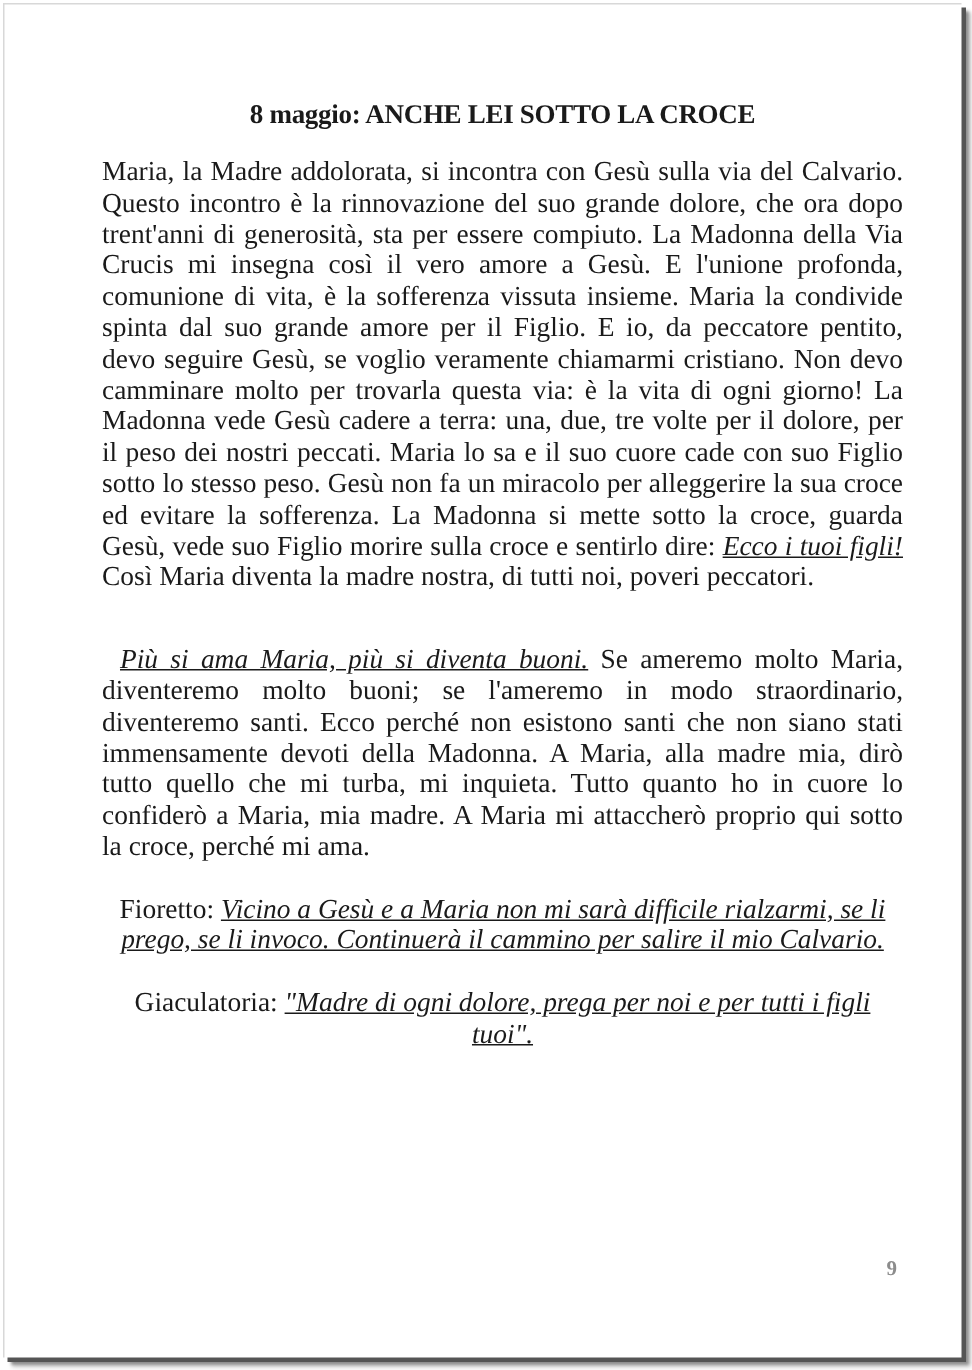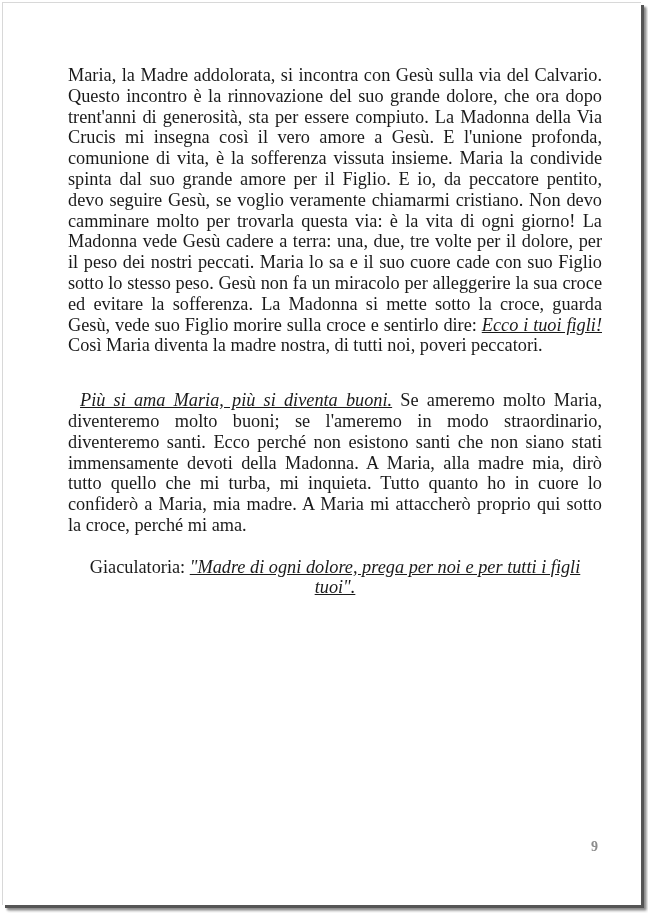--- a/index.html
+++ b/index.html
@@ -70,23 +70,25 @@
       font-size: 14px;
       font-weight: bold;
       color: #8c8c8c;
     }
   </style>
 </head>
 <body>
 
 <div class="page">
   <div class="content">
+    <h1 class="title">8 maggio: ANCHE LEI SOTTO LA CROCE</h1>
 
     <p class="para"><span>Maria, la Madre addolorata, si incontra con Gesù sulla via del Calvario. Questo incontro è la rinnovazione del suo grande dolore, che ora dopo trent'anni di generosità, sta per essere compiuto. La Madonna della Via Crucis mi insegna così il vero amore a Gesù. E l'unione profonda, comunione di vita, è la sofferenza vissuta insieme. Maria la condivide spinta dal suo grande amore per il Figlio. E io, da peccatore pentito, devo seguire Gesù, se voglio veramente chiamarmi cristiano. Non devo camminare molto per trovarla questa via: è la vita di ogni giorno! La Madonna vede Gesù cadere a terra: una, due, tre volte per il dolore, per il peso dei nostri peccati. Maria lo sa e il suo cuore cade con suo Figlio sotto lo stesso peso. Gesù non fa un miracolo per alleggerire la sua croce ed evitare la sofferenza. La Madonna si mette sotto la croce, guarda Gesù, vede suo Figlio morire sulla croce e sentirlo dire: </span><em>Ecco i tuoi figli!</em><span> Così Maria diventa la madre nostra, di tutti noi, poveri peccatori.</span></p>
 
     <p class="para p2"><em>Più si ama Maria, più si diventa buoni.</em><span> Se ameremo molto Maria, diventeremo molto buoni; se l'ameremo in modo straordinario, diventeremo santi. Ecco perché non esistono santi che non siano stati immensamente devoti della Madonna. A Maria, alla madre mia, dirò tutto quello che mi turba, mi inquieta. Tutto quanto ho in cuore lo confiderò a Maria, mia madre. A Maria mi attaccherò proprio qui sotto la croce, perché mi ama.</span></p>
 
+    <p class="center-block"><span>Fioretto: </span><em>Vicino a Gesù e a Maria non mi sarà difficile rialzarmi, se li prego, se li invoco. Continuerà il cammino per salire il mio Calvario.</em></p>
 
     <p class="center-block"><span>Giaculatoria: </span><em>"Madre di ogni dolore, prega per noi e per tutti i figli tuoi".</em></p>
   </div>
 
   <div class="page-number">9</div>
 </div>
 
 </body></html>

